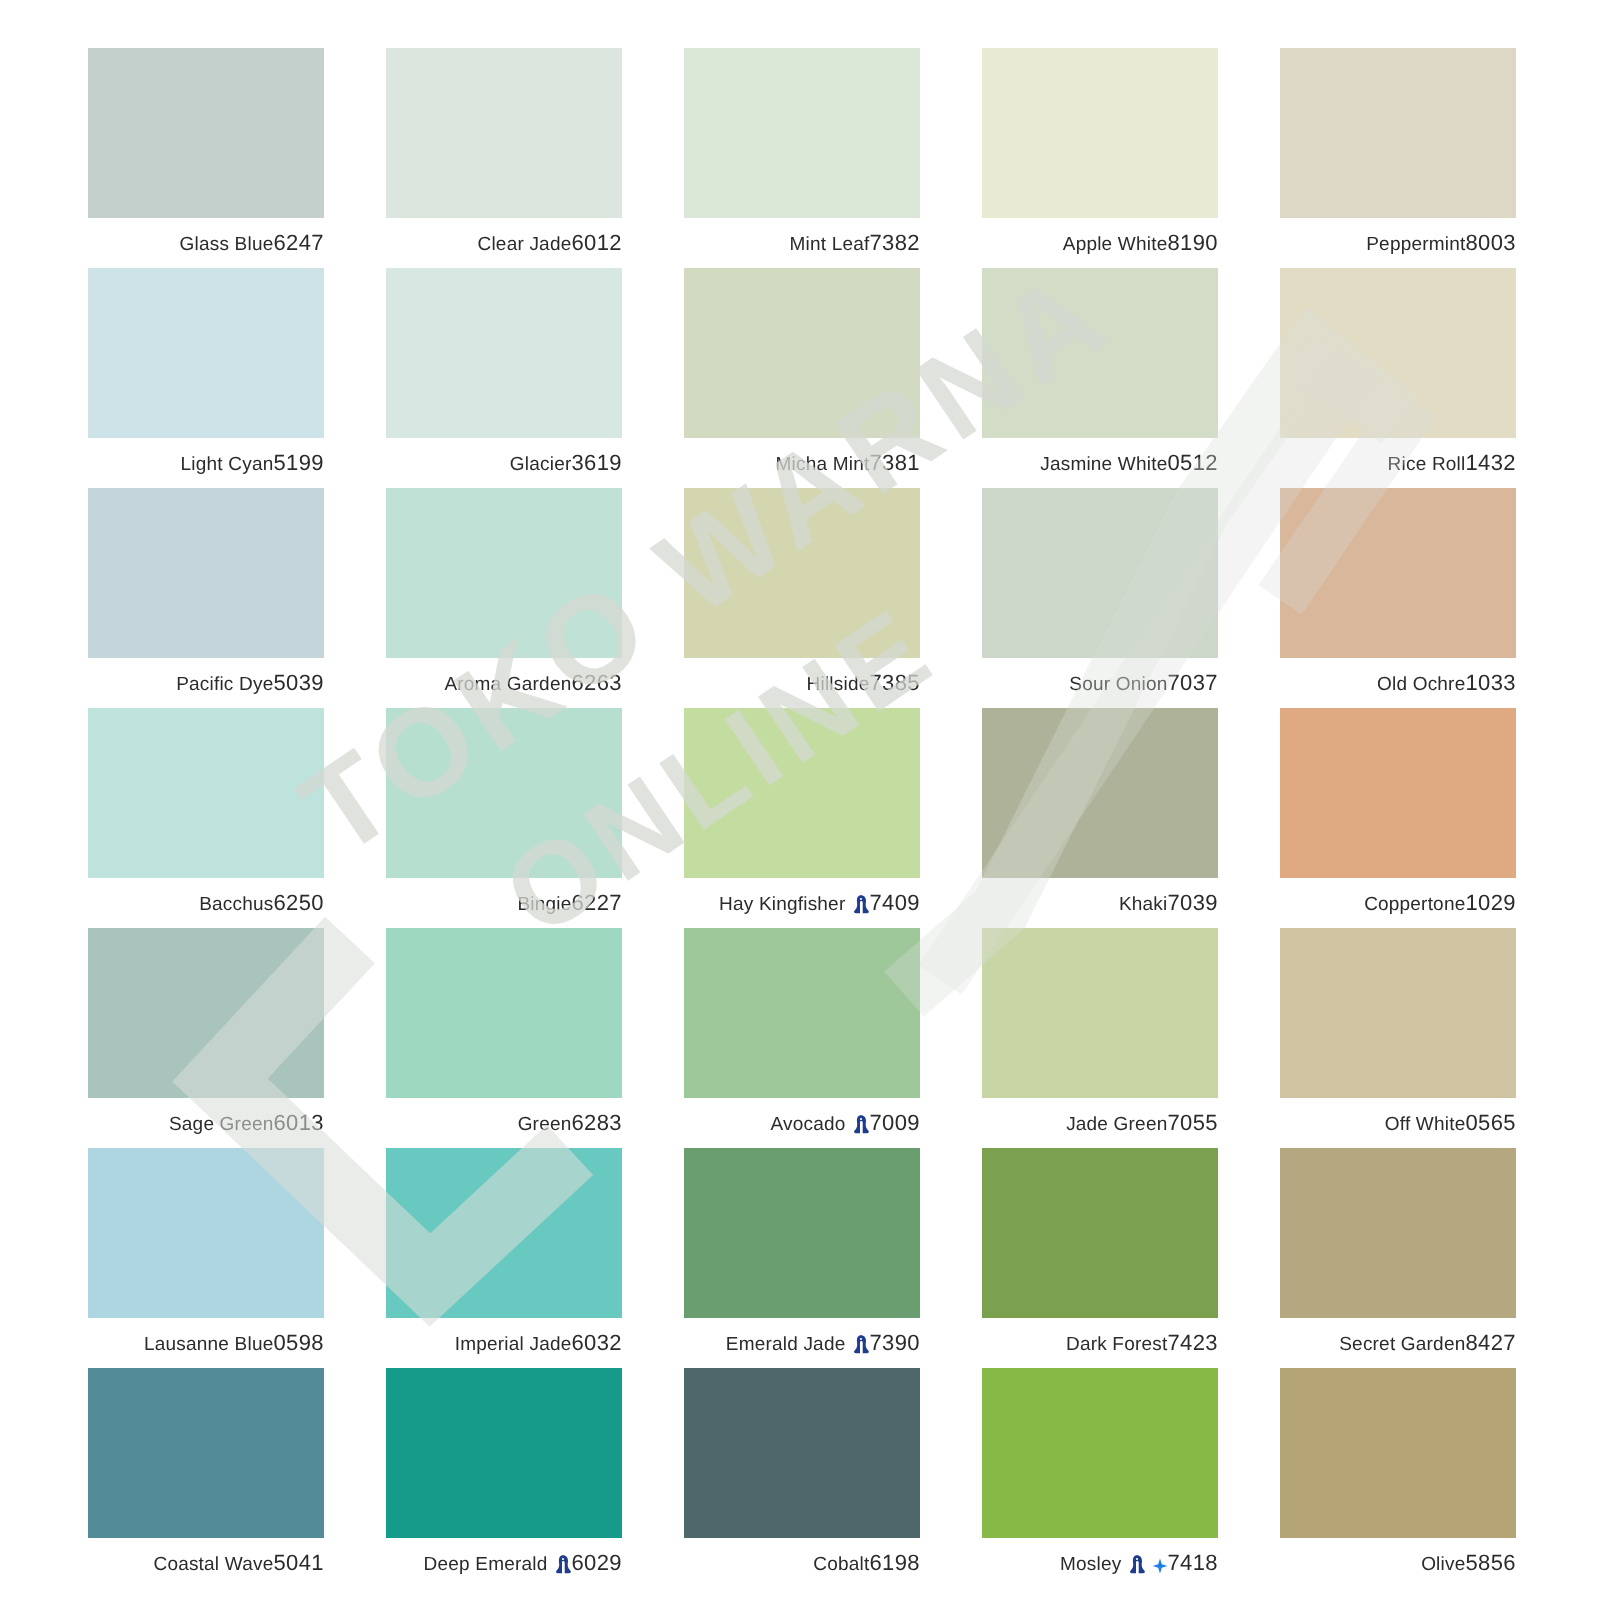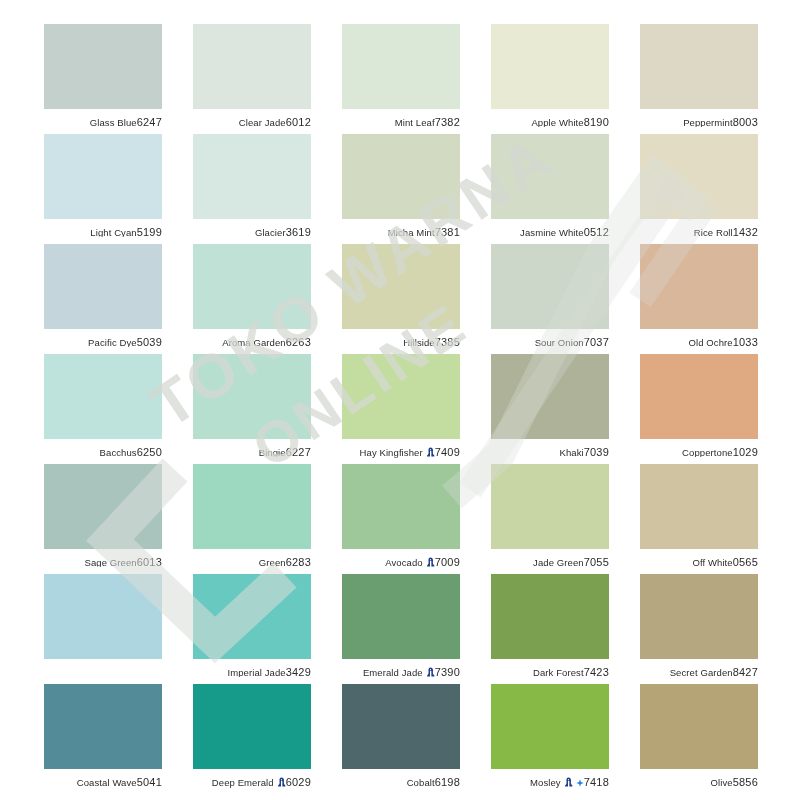--- a/index.html
+++ b/index.html
@@ -358,28 +358,34 @@
         <div class="swatch" style="background: rgb(207, 195, 161);"></div>
         <div class="caption">
           <div class="name-wrap">
             <span class="name">Off White</span>
           </div>
           <span class="code">0565</span>
         </div>
       </div>
       <div class="cell">
         <div class="swatch" style="background: rgb(174, 214, 224);"></div>
+        <div class="caption">
+          <div class="name-wrap">
+            <span class="name">Lausanne Blue</span>
+          </div>
+          <span class="code">0598</span>
+        </div>
       </div>
       <div class="cell">
         <div class="swatch" style="background: rgb(104, 201, 192);"></div>
         <div class="caption">
           <div class="name-wrap">
             <span class="name">Imperial Jade</span>
           </div>
-          <span class="code">3429</span>
+          <span class="code">6032</span>
         </div>
       </div>
       <div class="cell">
         <div class="swatch" style="background: rgb(106, 158, 113);"></div>
         <div class="caption">
           <div class="name-wrap">
             <span class="name">Emerald Jade</span>
             <span class="badge">
               <svg width="9" height="11" viewBox="0 0 18 22">
                 <path d="M9 1.2c3.0 0 5.0 2.4 5.0 5.6 0 1.6-.3 2.6-.3 4.2 0 2.6 1.4 4.3 2.6 5.6 1.1 1.2.6 2.6-1.0 2.6h-4.6V8.4c0-.8-.6-1.4-1.4-1.4S8 7.6 8 8.4V19.2H3.6c-1.6 0-2.1-1.4-1.0-2.6C3.8 15.3 5.2 13.6 5.2 11c0-1.6-.3-2.6-.3-4.2C4.9 3.6 6.0 1.2 9 1.2z" fill="#1f3d8c"></path>

